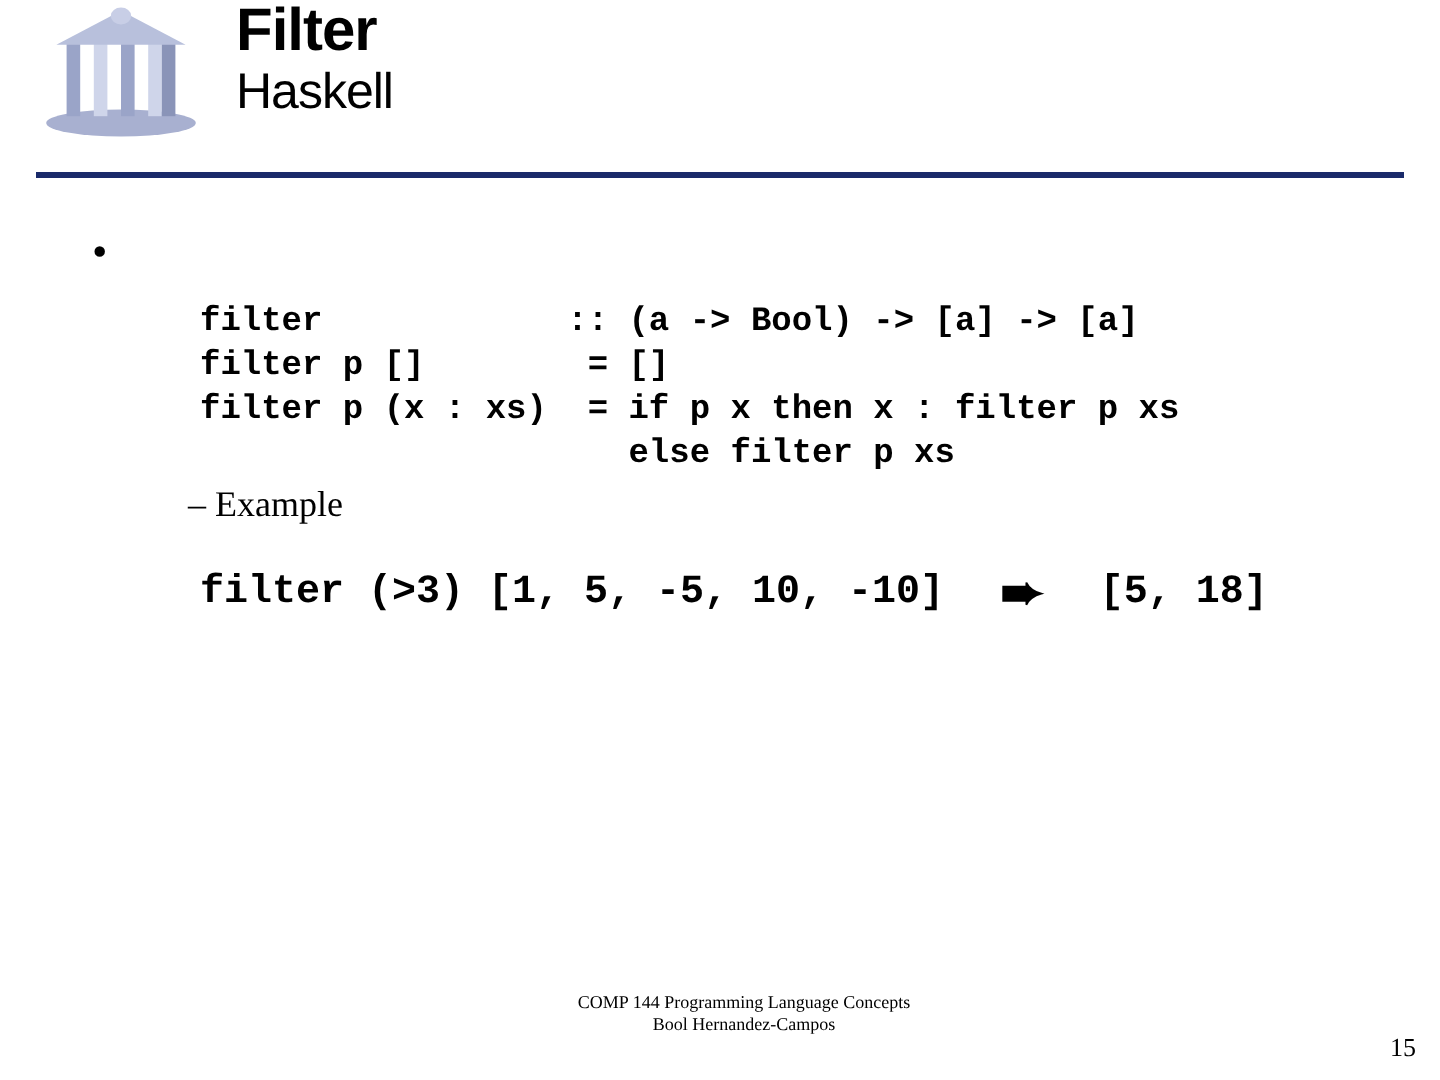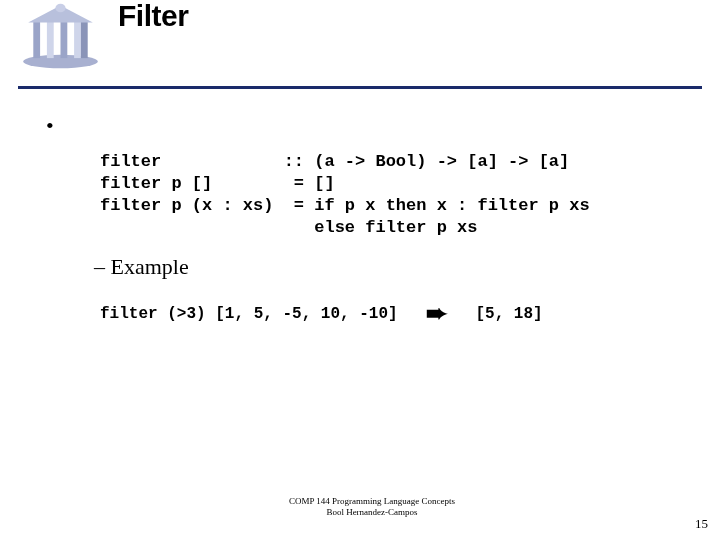--- a/index.html
+++ b/index.html
@@ -73,37 +73,37 @@
     font-size: 22px;
     line-height: 1.25;
     font-family: 'Times New Roman', Times, serif;
   }
   .code-block {
     font-family: 'Courier New', Courier, monospace;
     font-weight: bold;
     font-size: 17px;
     line-height: 1.28;
     white-space: pre;
-    margin: 12px 0 16px 70px;
+    margin: 12px 0 4px 70px;
   }
   .sub-bullet {
     margin: 4px 0 18px 64px;
-    font-size: 22px;
+    font-size: 18px;
     font-family: 'Times New Roman', Times, serif;
   }
   .example-row {
     margin-left: 70px;
     display: flex;
     align-items: center;
     gap: 0;
   }
   .example-code {
     font-family: 'Courier New', Courier, monospace;
     font-weight: bold;
-    font-size: 16px;
+    font-size: 20px;
     white-space: pre;
   }
   .arrow {
     font-size: 26px;
     font-weight: bold;
     margin: 0 28px 0 28px;
     font-family: Arial, sans-serif;
   }
   .footer {
     position: absolute;
@@ -135,20 +135,21 @@
       <rect x="18" y="22" width="8" height="44" fill="#9aa4c8"></rect>
       <rect x="34" y="22" width="8" height="44" fill="#cfd5ea"></rect>
       <rect x="50" y="22" width="8" height="44" fill="#9aa4c8"></rect>
       <rect x="66" y="22" width="8" height="44" fill="#cfd5ea"></rect>
       <rect x="74" y="22" width="8" height="44" fill="#8a94b8"></rect>
       <path d="M 12 24 L 50 4 L 88 24 Z" fill="#b8c0dc"></path>
       <ellipse cx="50" cy="7" rx="6" ry="5" fill="#c8cee6"></ellipse>
     </svg>
     <div class="title-block">
       <h1 class="title">Filter</h1>
+      <h2 class="subtitle">Haskell</h2>
     </div>
   </div>
 
   <div class="content">
 
     <div class="bullet-row">
       <div class="bullet-dot">•</div>
     </div>
 
     <div class="code-block"><span>filter            :: (a -&gt; Bool) -&gt; [a] -&gt; [a]</span>

